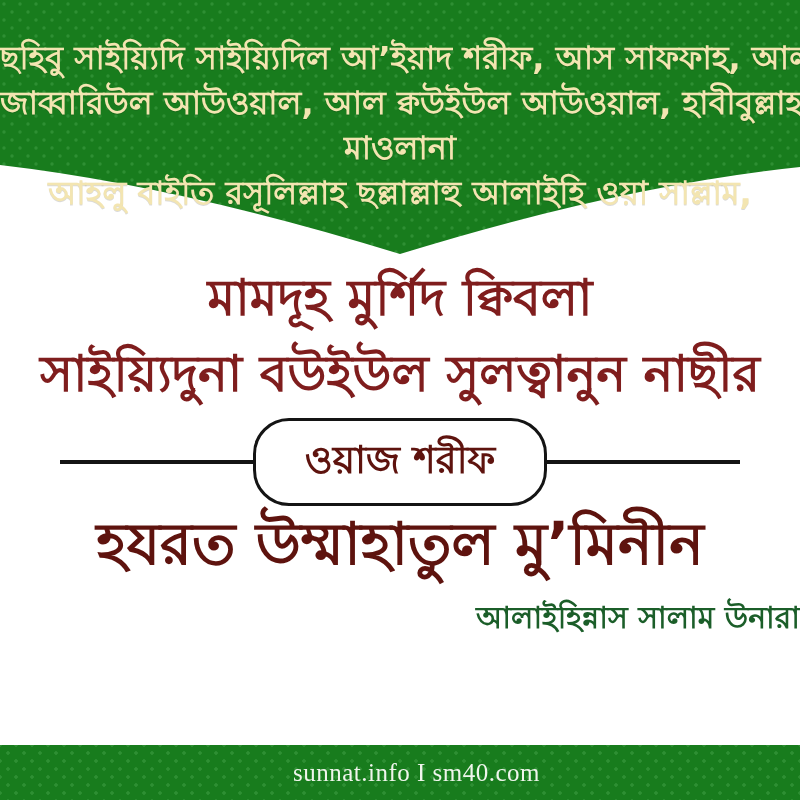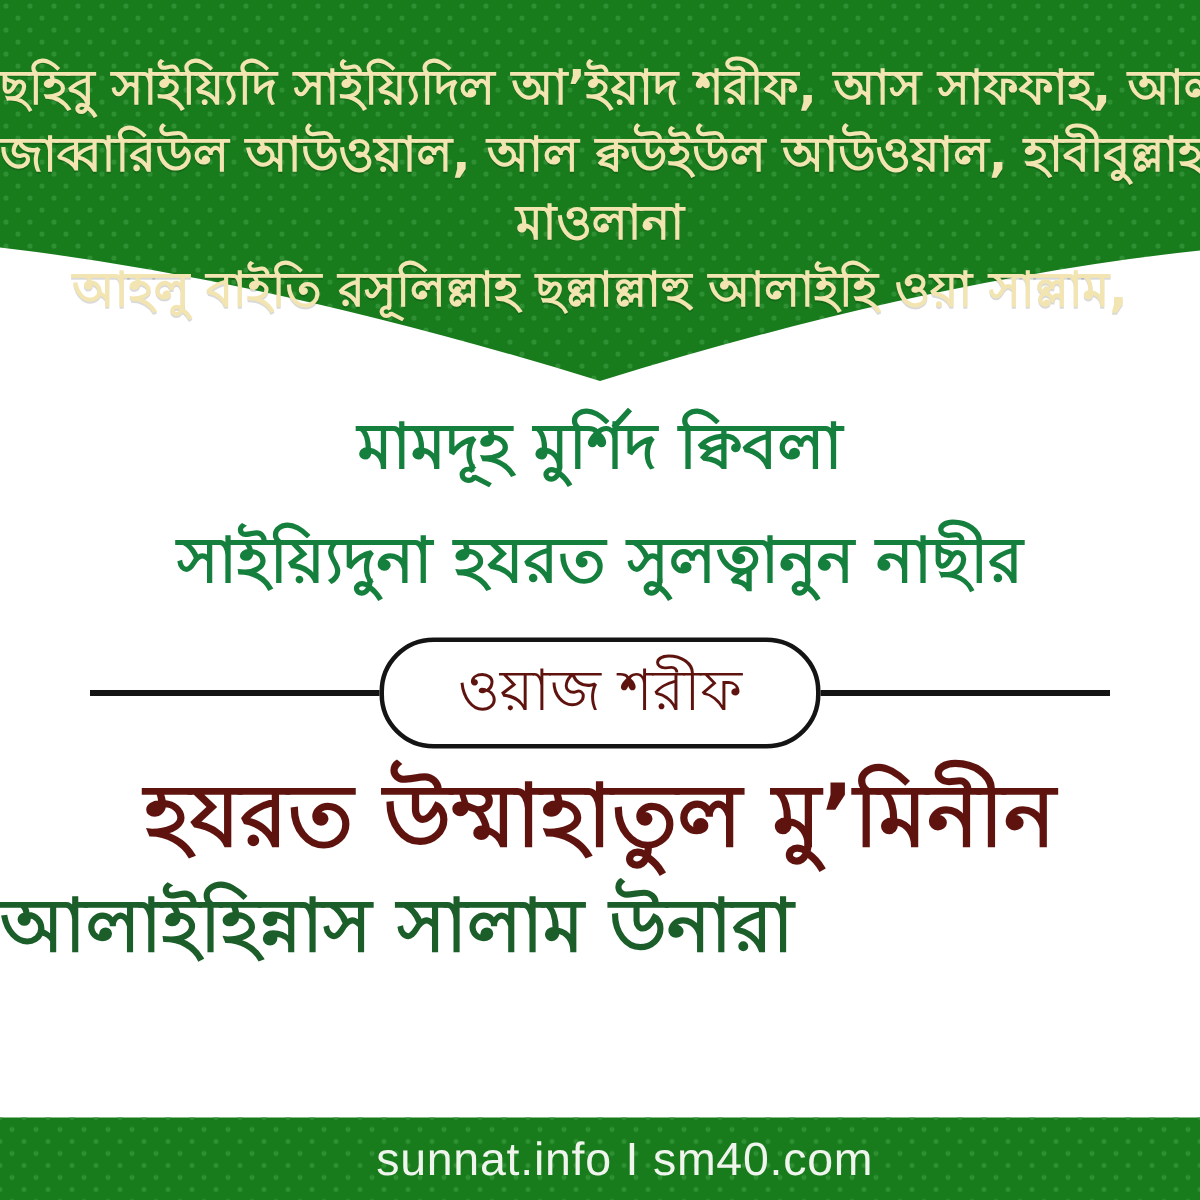--- a/index.html
+++ b/index.html
@@ -20,75 +20,75 @@
     color: #f3e5b1;
     font-weight: bold;
     text-shadow: 0 1px 0 rgba(0,0,0,0.15);
   }
   .banner-line { font-size: 32px; line-height: 45px; white-space: nowrap; }
 
   
   .title-block {
     position: absolute; top: 260px; left: 0; width: 100%;
     text-align: center;
-    color: #15803d;
+    color: #7f1d1d;
     font-weight: bold;
-    font-size: 42px;
+    font-size: 50px;
     line-height: 76px;
   }
   .title-line { white-space: nowrap; }
 
   
   .divider {
     position: absolute; top: 428px; left: 60px; right: 60px; height: 68px;
     display: flex; align-items: center;
   }
   .divider-rule { flex: 1; height: 4px; background: #141414; }
   .badge {
-    width: 294px; height: 74px; box-sizing: border-box;
+    width: 294px; height: 88px; box-sizing: border-box;
     border: 3px solid #141414; border-radius: 36px;
     background: #ffffff;
     color: #5e130e;
-    font-size: 38px; font-weight: normal;
+    font-size: 38px; font-weight: bold;
     display: flex; align-items: center; justify-content: center;
     white-space: nowrap;
   }
 
   
   .sub-maroon-1 {
     position: absolute; top: 498px; left: 0; width: 100%;
     text-align: center; color: #5e130e; font-weight: bold;
     font-size: 58px; line-height: 92px; white-space: nowrap;
   }
   .sub-green {
     position: absolute; top: 590px; left: 0; width: 100%;
-    text-align: left; color: #1b5e29; font-weight: bold;
-    font-size: 49px; line-height: 56px; white-space: nowrap;
+    text-align: right; color: #1b5e29; font-weight: bold;
+    font-size: 30px; line-height: 56px; white-space: nowrap;
   }
   .sub-maroon-2 {
     position: absolute; top: 642px; left: 0; width: 100%;
     text-align: center; color: #5e130e; font-weight: bold;
     font-size: 62px; line-height: 100px; white-space: nowrap;
   }
 
   
   .footer-bar {
     position: absolute; bottom: 0; left: 0; width: 100%; height: 55px;
     background-color: #187c1d;
     background-image:
       radial-gradient(#2e8f33 1.5px, transparent 1.9px),
       radial-gradient(#2e8f33 1.5px, transparent 1.9px);
     background-size: 16px 16px;
     background-position: 0 0, 8px 8px;
     display: flex; align-items: center; justify-content: center;
   }
   .footer-text {
     color: #eff5ec;
-    font-family: Liberation Sans, sans-serif;
-    font-size: 31px;
+    font-family: Liberation Serif, serif;
+    font-size: 25px;
     letter-spacing: 0.5px;
     margin-left: 33px;
   }
 </style>
 </head>
 <body>
 
 <div class="poster">
 
   <svg class="banner-svg" width="800" height="260" viewBox="0 0 800 260" aria-hidden="true">
@@ -104,21 +104,21 @@
 
   <div class="banner-text">
     <div class="banner-line">ছহিবু সাইয়্যিদি সাইয়্যিদিল আ’ইয়াদ শরীফ, আস সাফফাহ, আল</div>
     <div class="banner-line">জাব্বারিউল আউওয়াল, আল ক্বউইউল আউওয়াল, হাবীবুল্লাহ,</div>
     <div class="banner-line">মাওলানা</div>
     <div class="banner-line">আহলু বাইতি রসূলিল্লাহ ছল্লাল্লাহু আলাইহি ওয়া সাল্লাম,</div>
   </div>
 
   <div class="title-block">
     <div class="title-line">মামদূহ মুর্শিদ ক্বিবলা</div>
-    <div class="title-line">সাইয়্যিদুনা হযরত সুলত্বানুন নাছীর</div>
+    <div class="title-line">সাইয়্যিদুনা বউইউল সুলত্বানুন নাছীর</div>
   </div>
 
   <div class="divider">
     <div class="divider-rule"></div>
     <div class="badge">ওয়াজ শরীফ</div>
     <div class="divider-rule"></div>
   </div>
 
   <div class="sub-maroon-1">হযরত উম্মাহাতুল মু’মিনীন</div>
 

